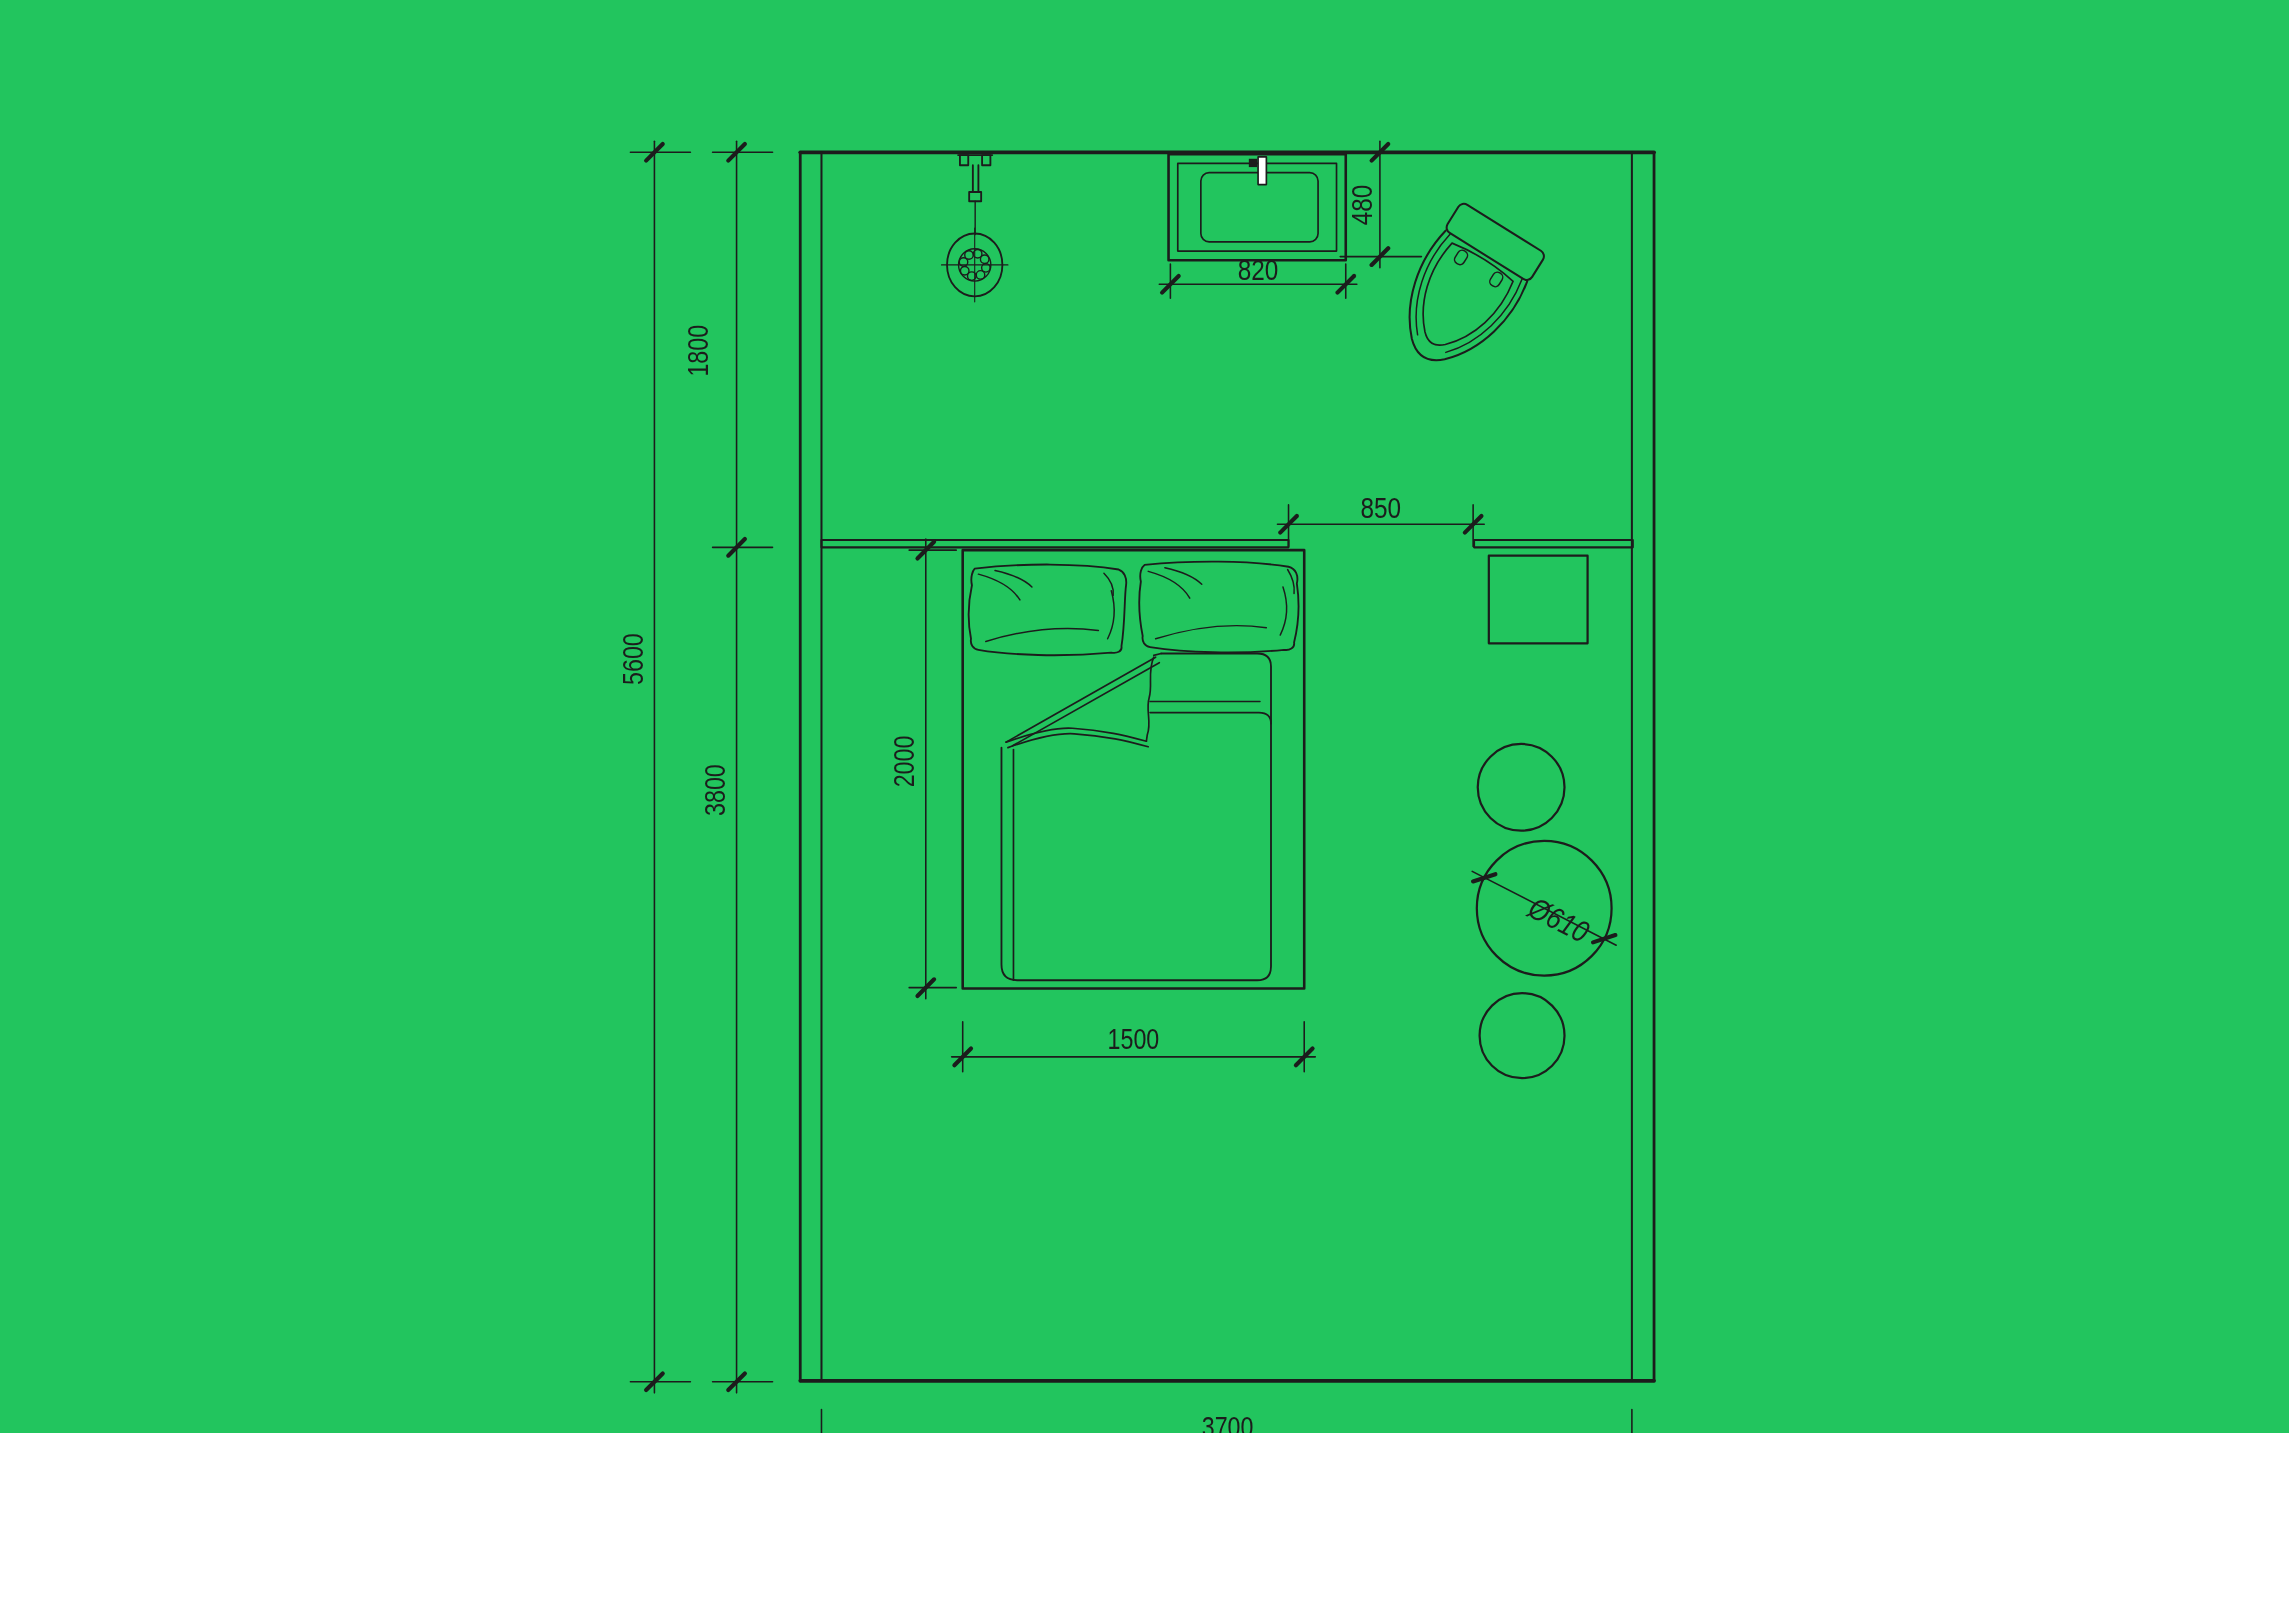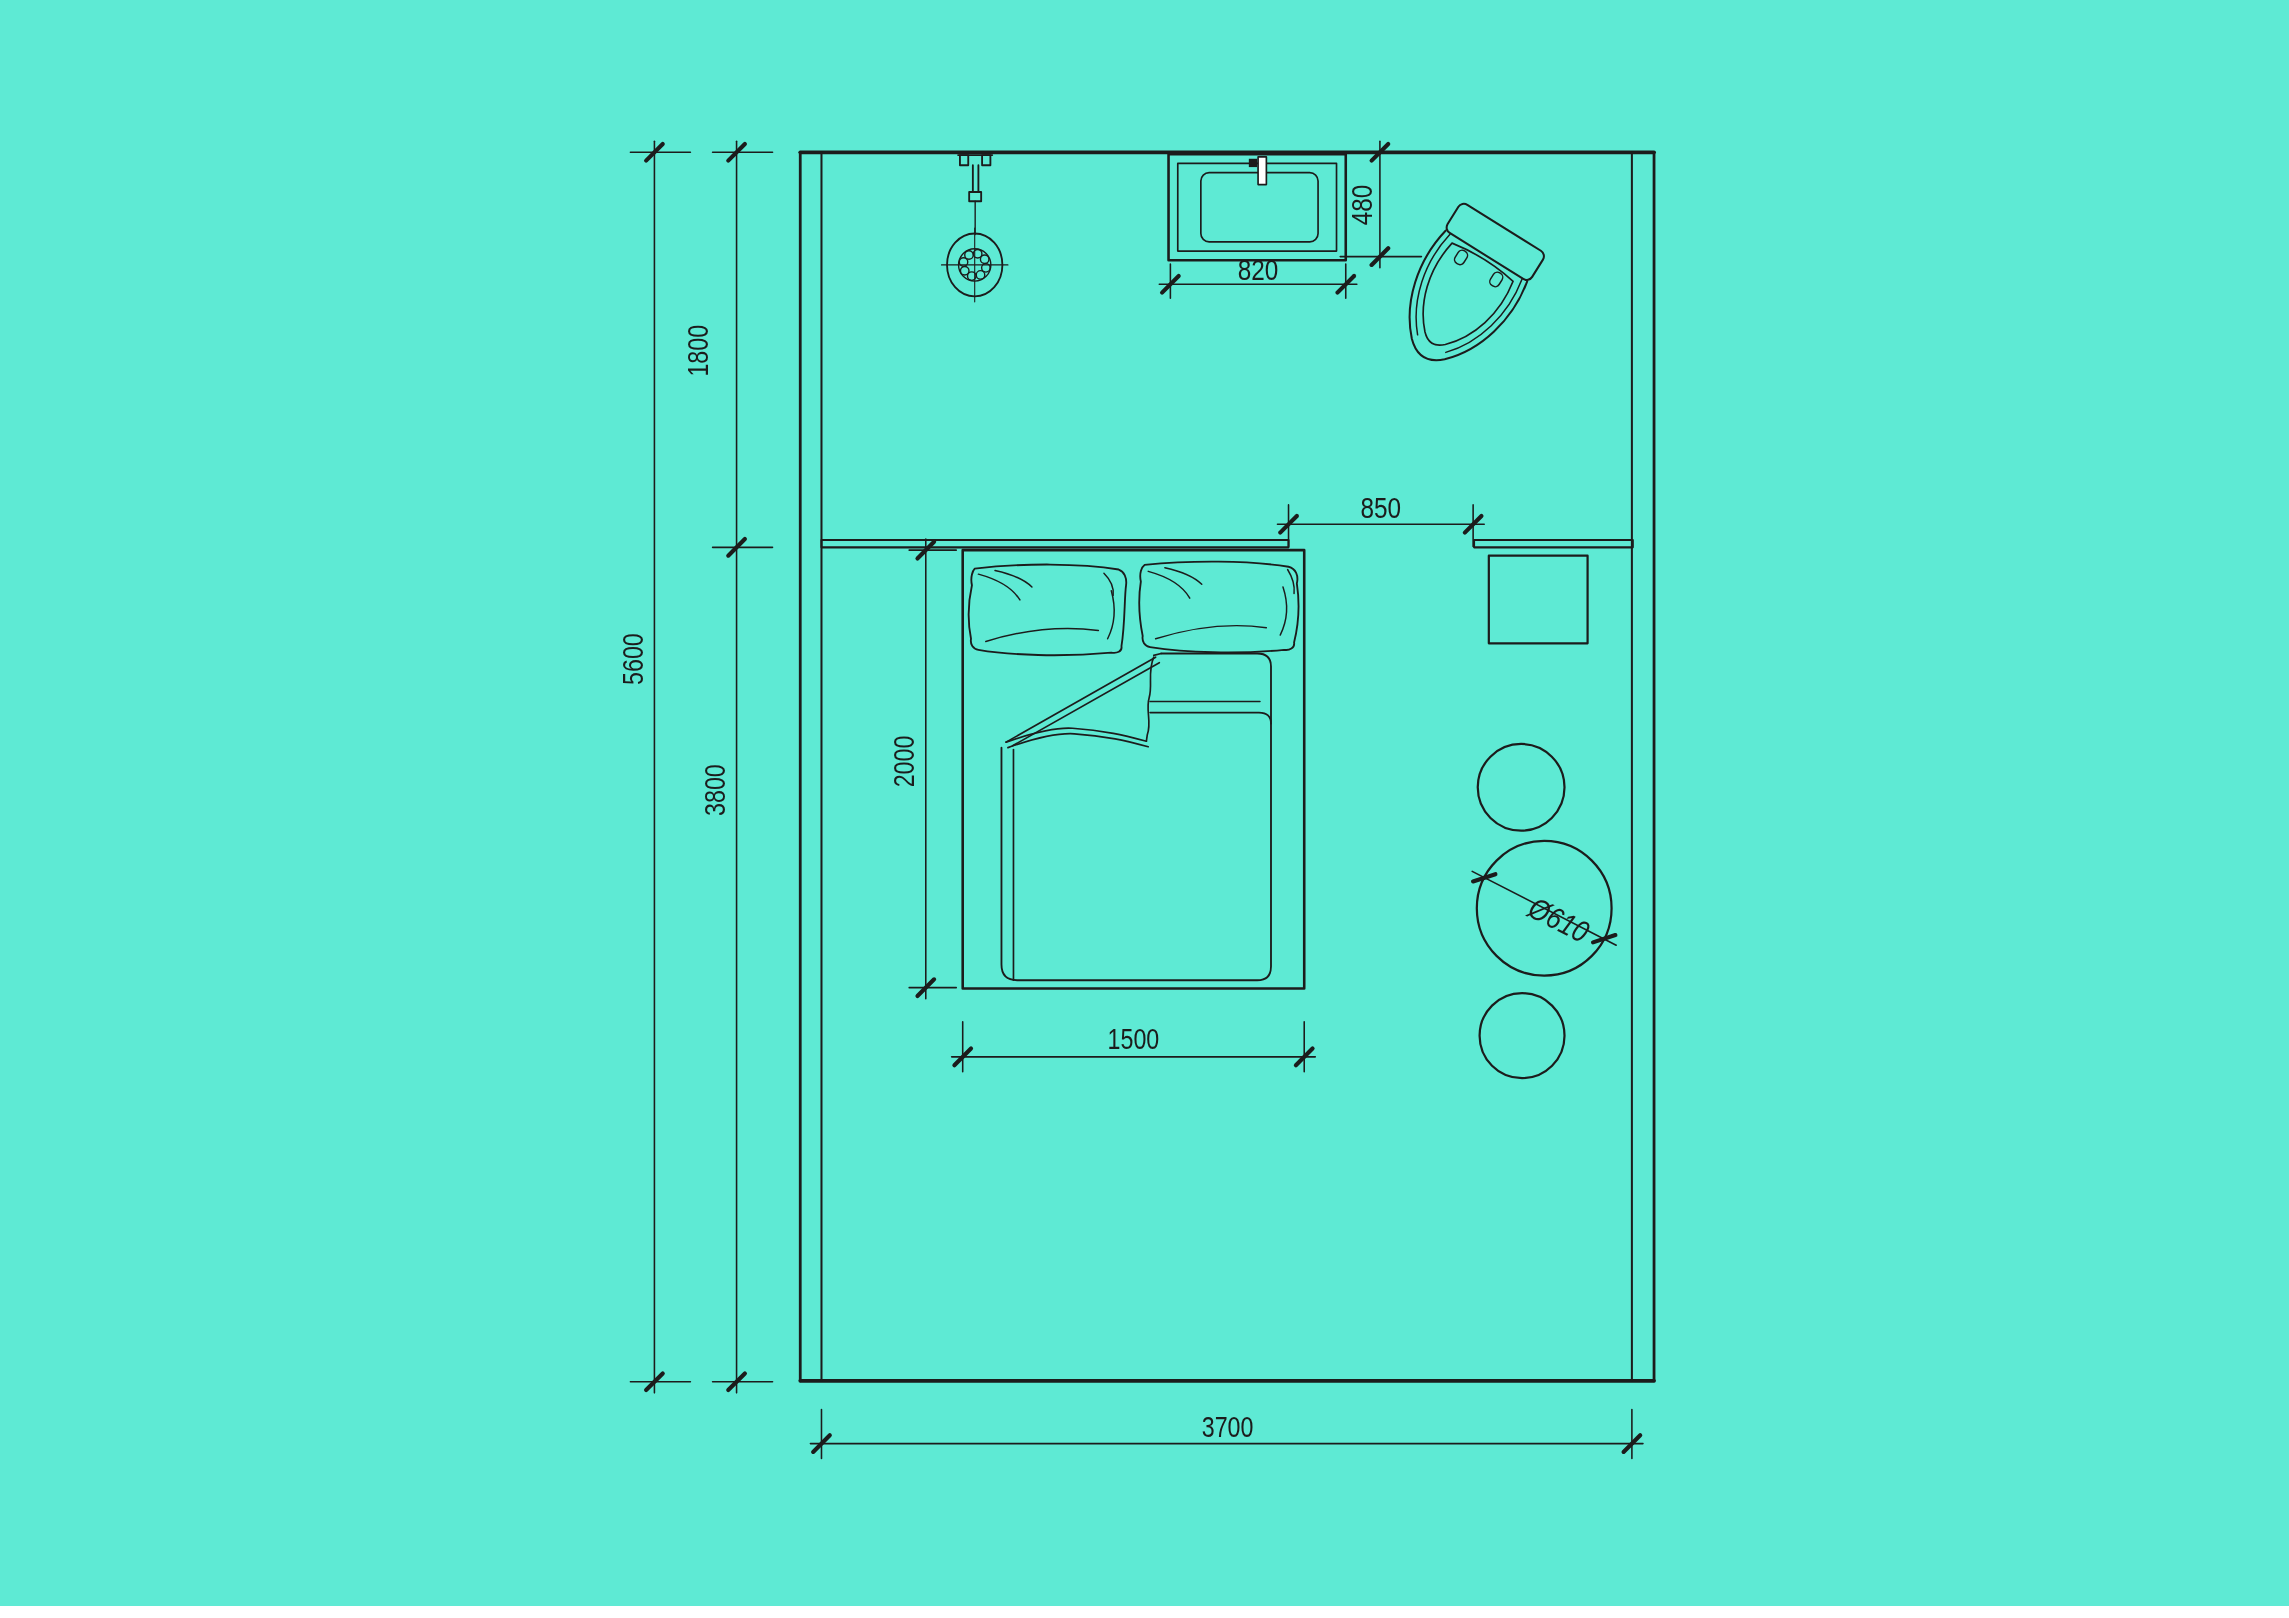--- a/index.html
+++ b/index.html
@@ -1,16 +1,16 @@
 <!DOCTYPE html>
 <html style="font-size:14.8px"><head>
 <meta charset="utf-8">
 <style>
   html,body{margin:0;padding:0;background:#ffffff;}
-  .page{position:relative;width:2290px;height:1606px;background:#5eead4;overflow:hidden;
+  .page{position:relative;width:2290px;height:1433px;background:#22c55e;overflow:hidden;
         font-family:"Liberation Sans", sans-serif;text-decoration:underline;}
   svg{display:block;}
   .dim-text{font-family:"Liberation Sans", sans-serif;font-size:32px;fill:#1c1c1c;}
   .dim-text-italic{font-family:"Liberation Sans", sans-serif;font-size:33px;font-style:italic;fill:#1c1c1c;}
 </style>
 </head>
 <body>
 
 <div class="page">
 <svg viewBox="0 0 2481 1754" width="2290" height="1619" fill="none" stroke="#1c1c1c" stroke-linecap="round" stroke-linejoin="round">

